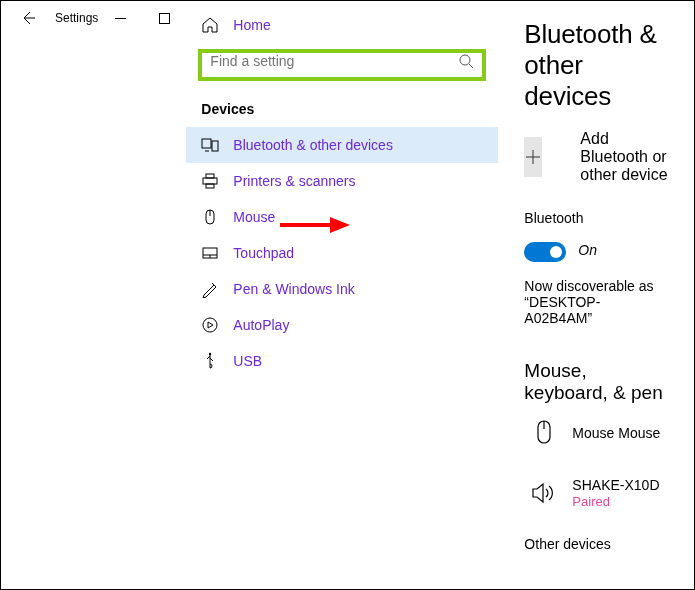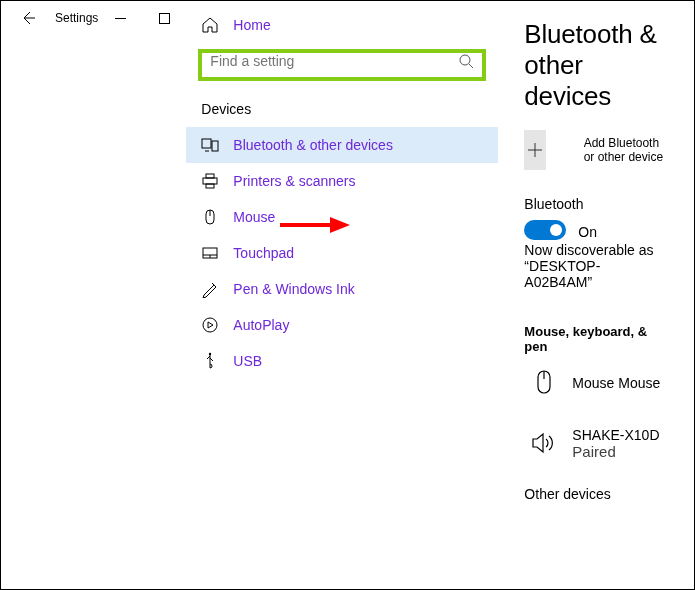--- a/index.html
+++ b/index.html
@@ -16,47 +16,47 @@
 
     .sidebar { width: 312px; padding: 6px 0 0 0; border-right: 0; }
     .home-row, .nav-item { display: flex; align-items: center; height: 36px; padding-left: 15px; cursor: default; }
     .home-row svg, .nav-item svg { flex: none; }
     .home-row span, .nav-item span { margin-left: 14px; font-size: 14px; color: #6d28d9; }
 
     .search-wrap { margin: 6px 12px 14px 12px; }
     .search { display: flex; align-items: flex-start; height: 32px; border: 4px solid #84cc16; padding: 0 8px; }
     .search input { flex: 1; border: 0; outline: 0; font-size: 14px; background: transparent; }
 
-    .group-label { font-weight: 400; font-size: 14px; padding: 6px 15px 10px 15px; }
+    .group-label { font-weight: 700; font-size: 14px; padding: 6px 15px 10px 15px; }
 
     .nav-item.active { background: #dcebf9; }
 
     .content { flex: 1; padding: 10px 26px 0 26px; overflow: hidden; }
     .h1 { font-size: 26px; font-weight: 400; color: #000; margin: 8px 0 18px 0; letter-spacing: -0.2px; }
 
     .add-row { display: flex; align-items: center; margin-bottom: 26px; cursor: default; }
     .add-btn { width: 40px; height: 40px; background: #e5e5e5; display: flex; align-items: center; justify-content: center; margin-right: 14px; }
-    .add-label { font-size: 12px; margin-left: 24px; }
-
-    .sublabel { font-size: 14px; margin-bottom: 8px; }
-
-    .toggle-row { display: flex; align-items: flex-end; margin-bottom: 2px; }
+    .add-label { font-size: 16px; margin-left: 24px; }
+
+    .sublabel { font-size: 14px; margin-bottom: 16px; }
+
+    .toggle-row { display: flex; align-items: flex-start; margin-bottom: 16px; font-style: italic; }
     .toggle { width: 42px; height: 20px; border-radius: 10px; background: #0078d4; position: relative; }
     .toggle .knob { width: 12px; height: 12px; border-radius: 50%; background: #fff; position: absolute; right: 4px; top: 4px; }
     .toggle-state { margin-left: 12px; font-size: 14px; }
 
     .discover { font-size: 14px; margin-bottom: 34px; }
 
-    .section-h { font-size: 13px; font-weight: 700; margin-bottom: 12px; }
+    .section-h { font-size: 19px; font-weight: 400; margin-bottom: 12px; }
 
     .dev-row { display: flex; align-items: center; margin-bottom: 26px; }
     .dev-icon { width: 40px; height: 34px; display: flex; align-items: center; justify-content: center; }
     .dev-text { margin-left: 8px; }
     .dev-name { font-size: 14px; line-height: 18px; }
-    .dev-status { font-size: 15px; color: #404040; line-height: 16px; }
+    .dev-status { font-size: 13px; color: #ec4899; line-height: 16px; }
 
     .other-h { font-size: 14px; font-weight: 400; margin-top: 10px; }
 
     .arrow { position: absolute; left: 280px; top: 215px; pointer-events: none; }
   </style>
 </head>
 <body>
 
 <div class="window">
 

